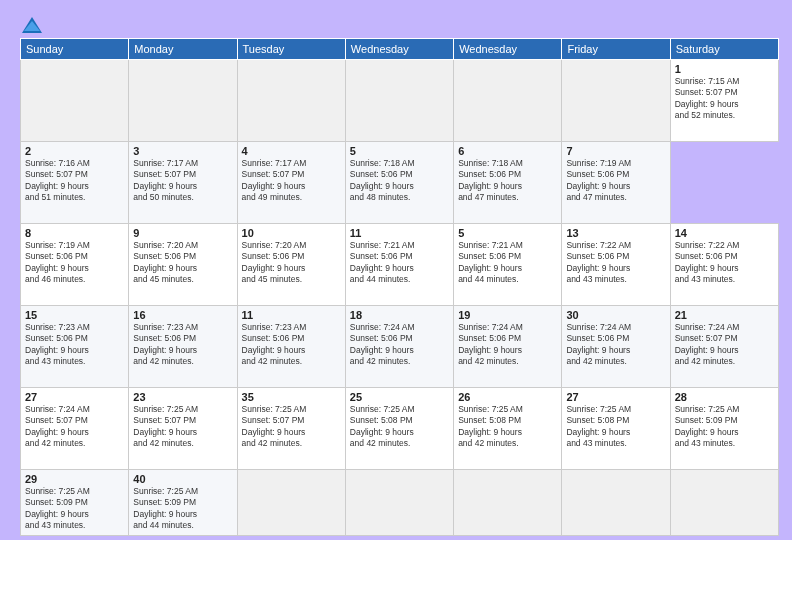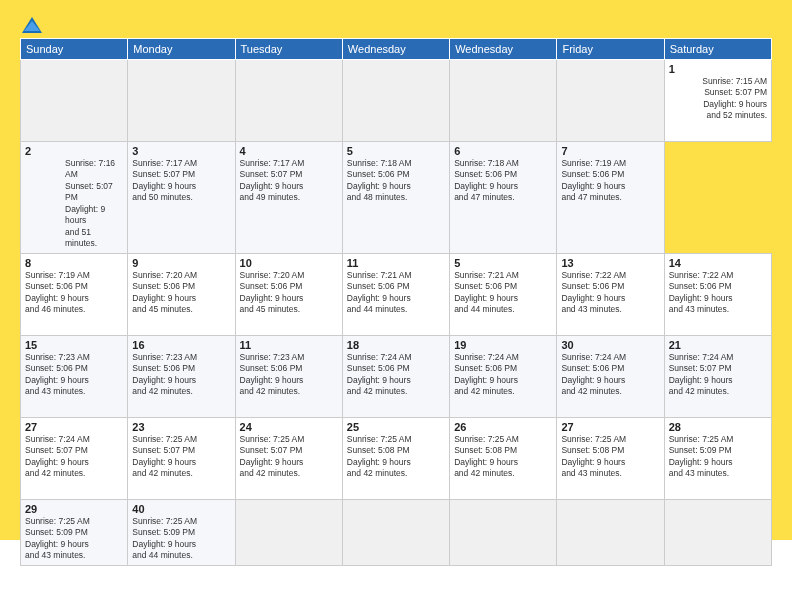--- a/index.html
+++ b/index.html
@@ -6,22 +6,22 @@
     body {
       font-family: Arial, sans-serif;
       background: #fff;
       width: 792px;
       height: 612px;
       overflow: hidden;
     }
     .page {
       width: 792px;
       height: 540px;
-      padding: 16px 20px 12px 20px;
-      background: #fde047;
+      padding: 16px 13px 12px 20px;
+      background: #c4b5fd;
     }
     .header {
       display: flex;
       justify-content: space-between;
       align-items: flex-start;
       margin-bottom: 8px;
     }
     .logo {
       display: flex;
       flex-direction: column;
@@ -126,30 +126,30 @@
     <tbody id="calendar-body">
     <tr>
           <td class="empty"></td>
           <td class="empty"></td>
           <td class="empty"></td>
           <td class="empty"></td>
           <td class="empty"></td>
           <td class="empty"></td>
           <td>
             <span class="day-num">1</span>
-            <div class="day-info" style="white-space: pre-line; text-align: right;">Sunrise: 7:15 AM
+            <div class="day-info" style="white-space: pre-line;">Sunrise: 7:15 AM
 Sunset: 5:07 PM
 Daylight: 9 hours
 and 52 minutes.</div>
           </td>
         </tr>
         <tr>
           <td>
             <span class="day-num">2</span>
-            <div class="day-info" style="white-space: pre-line; margin-left: 40px;">Sunrise: 7:16 AM
+            <div class="day-info" style="white-space: pre-line;">Sunrise: 7:16 AM
 Sunset: 5:07 PM
 Daylight: 9 hours
 and 51 minutes.</div>
           </td>
           <td>
             <span class="day-num">3</span>
             <div class="day-info" style="white-space: pre-line;">Sunrise: 7:17 AM
 Sunset: 5:07 PM
 Daylight: 9 hours
 and 50 minutes.</div>
@@ -294,21 +294,21 @@
 and 42 minutes.</div>
           </td>
           <td>
             <span class="day-num">23</span>
             <div class="day-info" style="white-space: pre-line;">Sunrise: 7:25 AM
 Sunset: 5:07 PM
 Daylight: 9 hours
 and 42 minutes.</div>
           </td>
           <td>
-            <span class="day-num">24</span>
+            <span class="day-num">35</span>
             <div class="day-info" style="white-space: pre-line;">Sunrise: 7:25 AM
 Sunset: 5:07 PM
 Daylight: 9 hours
 and 42 minutes.</div>
           </td>
           <td>
             <span class="day-num">25</span>
             <div class="day-info" style="white-space: pre-line;">Sunrise: 7:25 AM
 Sunset: 5:08 PM
 Daylight: 9 hours

